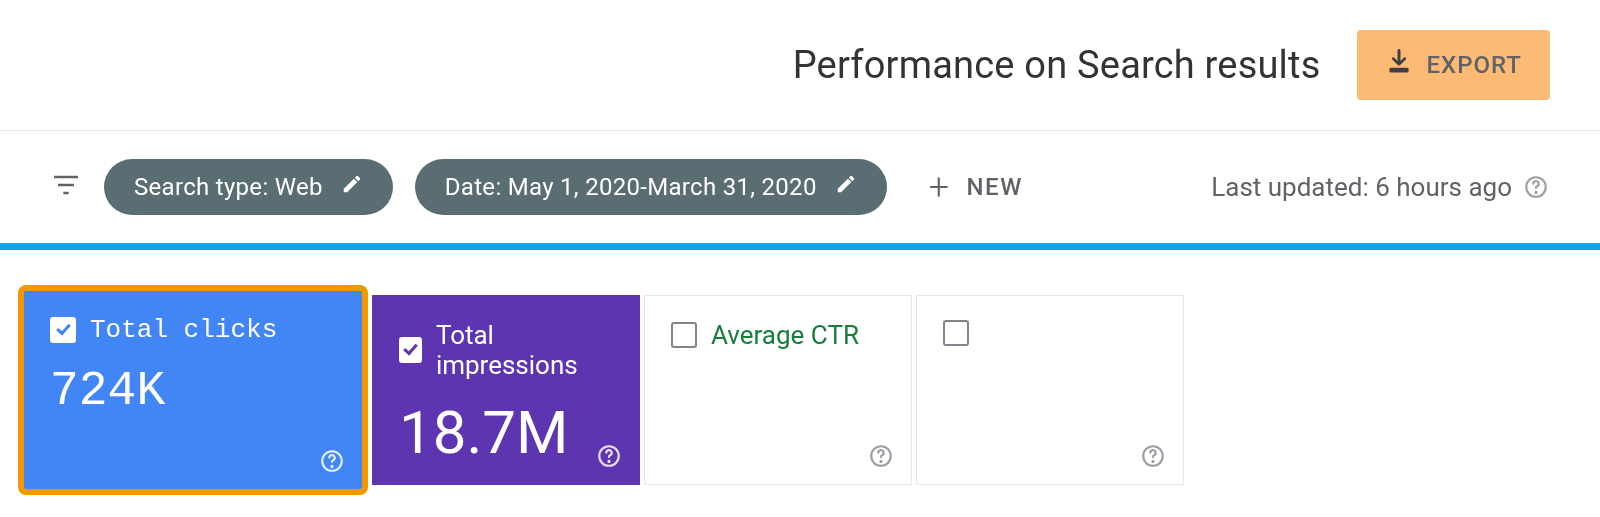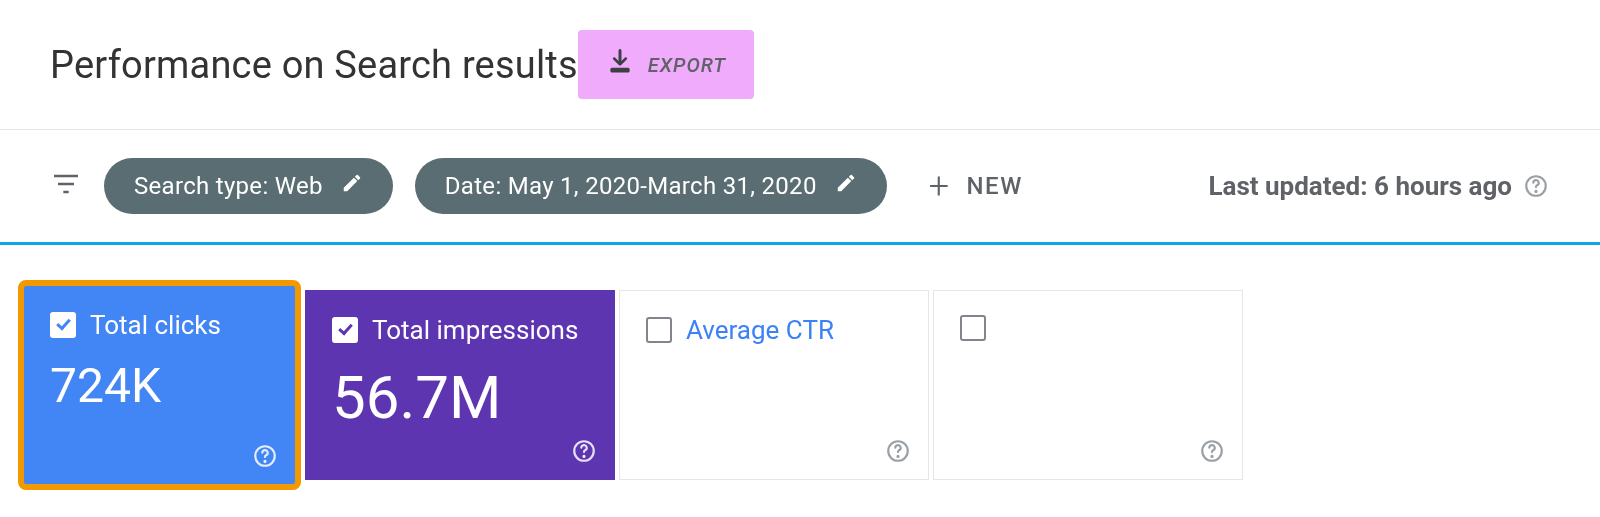--- a/index.html
+++ b/index.html
@@ -2,71 +2,71 @@
 <html><head>
   <meta charset="utf-8">
   <style>
     * { box-sizing: border-box; margin: 0; padding: 0; }
     body { font-family: 'Roboto', Arial, sans-serif; background: #fff; width: 1600px; height: 517px; overflow: hidden; -webkit-font-smoothing: antialiased; }
 
     
     .header {
       display: flex;
       align-items: center;
-      justify-content: flex-start;
+      justify-content: flex-end;
       padding: 30px 50px 30px 50px;
       border-bottom: 1px solid #e6e6e6;
+      gap: 36px;
     }
     .page-title { font-size: 38px; font-weight: 400; color: #333333; letter-spacing: 0.2px; }
     .export-btn {
       display: flex; align-items: center; gap: 14px;
-      background: #f0abfc; padding: 18px 28px; border-radius: 4px;
-      color: #5f6368; font-size: 20px; font-weight: 500; letter-spacing: 1px;
+      background: #fdba74; padding: 18px 28px; border-radius: 4px;
+      color: #5f6368; font-size: 24px; font-weight: 500; letter-spacing: 1px;
       cursor: pointer;
-      font-style: italic;
     }
     .export-btn svg { width: 28px; height: 28px; fill: #3c4043; }
 
     
     .filter-bar {
       display: flex; align-items: center; gap: 22px;
       padding: 28px 50px 28px 50px;
-      border-bottom: 3px solid #0ea5e9;
+      border-bottom: 7px solid #0ea5e9;
       background: #fff;
     }
     .filter-icon svg { width: 32px; height: 32px; fill: #5f6368; }
     .chip {
       display: flex; align-items: center; gap: 18px;
       background: #5a6d72; color: #fff;
       border-radius: 999px; padding: 14px 30px;
       font-size: 24px; letter-spacing: 0.3px;
       cursor: pointer;
     }
     .chip svg { width: 22px; height: 22px; fill: #fff; }
     .new-btn {
       display: flex; align-items: center; gap: 16px;
       color: #5f6368; font-size: 24px; font-weight: 500; letter-spacing: 1.5px;
       padding: 10px 8px; cursor: pointer;
       margin-left: 12px;
     }
     .new-btn .plus { font-size: 36px; line-height: 1; font-weight: 300; color: #5f6368; }
     .spacer { flex: 1; }
-    .last-updated { display: flex; align-items: center; gap: 10px; color: #5f6368; font-size: 26px; font-weight: bold; }
+    .last-updated { display: flex; align-items: center; gap: 10px; color: #5f6368; font-size: 26px; }
     .help-icon {
       width: 28px; height: 28px; display:inline-flex; align-items:center; justify-content:center;
     }
     .help-icon svg { width: 26px; height: 26px; }
 
     
     .metrics-row {
       display: flex; gap: 4px; padding: 45px 40px 0 20px;
       background: #fff;
     }
     .metric-card {
-      width: 310px; height: 190px;
+      width: 268px; height: 190px;
       background: #fff; border: 1px solid #e6e6e6;
       padding: 24px 26px 18px 26px;
       position: relative;
       cursor: pointer;
     }
     .metric-head { display: flex; align-items: center; gap: 14px; }
     .metric-label { font-size: 26px; font-weight: 400; }
     .checkbox {
       width: 26px; height: 26px; border: 2.5px solid #80868b; border-radius: 3px;
       display: flex; align-items: center; justify-content: center;
@@ -77,34 +77,35 @@
       border-left: 3px solid currentColor; border-bottom: 3px solid currentColor;
       transform: rotate(-48deg); position: relative; top: -2px;
     }
     .metric-value { font-size: 60px; font-weight: 400; margin-top: 20px; line-height: 1.1; }
     .card-help { position: absolute; right: 16px; bottom: 14px; }
 
     .card-clicks {
       background: #4285f4; color: #fff; border: 6px solid #f29900;
       border-radius: 8px;
       margin-left: -2px;
-      width: 283px;
+      width: 350px;
       height: 210px;
       margin-top: -10px;
+      font-family: Liberation Mono, monospace;
     }
     .card-clicks .metric-value { font-size: 48px; }
     .card-clicks .checkbox { border-color: #fff; background: #fff; color: #4285f4; }
     .card-clicks .checkbox.checked:after { border-color: #4285f4; }
 
     .card-impressions { background: #5e35b1; color: #fff; border-color: #5e35b1; }
     .card-impressions .checkbox { border-color: #fff; background: #fff; color: #5e35b1; }
     .card-impressions .checkbox.checked:after { border-color: #5e35b1; }
 
     .card-ctr, .card-avgpos { color: #5f6368; background: #fff; }
-    .card-ctr .metric-label, .card-avgpos .metric-label { color: #3b82f6; }
+    .card-ctr .metric-label, .card-avgpos .metric-label { color: #15803d; }
     .card-ctr .metric-value, .card-avgpos .metric-value { color: #3c4043; }
 
     .svg-stroke-muted circle { stroke: #9aa0a6; }
     .svg-stroke-white circle { stroke: rgba(255,255,255,0.85); }
   </style>
 </head>
 <body>
 
 <div class="header">
   <div class="page-title">Performance on Search results</div>
@@ -179,21 +180,21 @@
           <circle cx="12" cy="17" r="1" fill="rgba(255,255,255,0.85)"></circle>
         </svg>
     </span>
   </div>
 
   <div class="metric-card card-impressions">
     <div class="metric-head">
       <span class="checkbox checked"></span>
       <span class="metric-label">Total impressions</span>
     </div>
-    <div class="metric-value">56.7M</div>
+    <div class="metric-value">18.7M</div>
     <span class="help-icon card-help svg-stroke-white">
       <svg viewBox="0 0 24 24" fill="none">
           <circle cx="12" cy="12" r="9" stroke-width="2"></circle>
           <path d="M9.5 9a2.5 2.5 0 1 1 3.5 2.3c-.9.4-1 1-1 1.7" stroke="rgba(255,255,255,0.85)" stroke-width="2" stroke-linecap="round"></path>
           <circle cx="12" cy="17" r="1" fill="rgba(255,255,255,0.85)"></circle>
         </svg>
     </span>
   </div>
 
   <div class="metric-card card-ctr">

